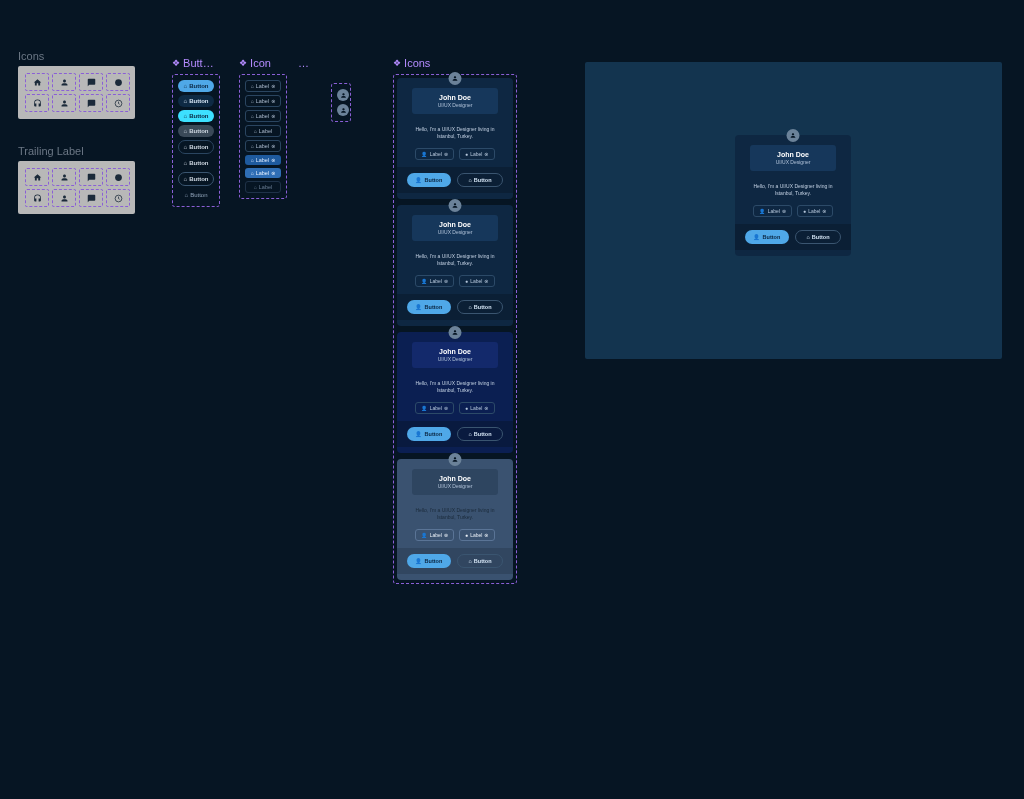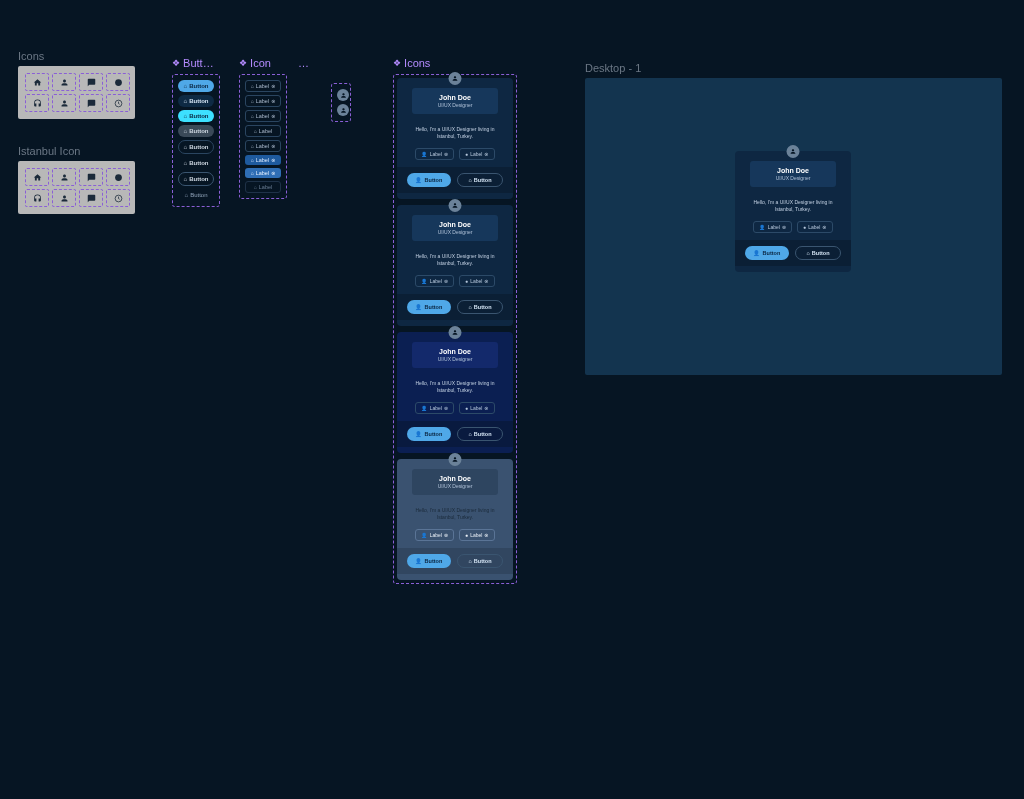--- a/index.html
+++ b/index.html
@@ -312,21 +312,21 @@
     <div class="icon-cell">
         <svg width="9" height="9" viewBox="0 0 24 24" fill="none" stroke="currentColor" stroke-width="2">
           <circle cx="12" cy="12" r="9"></circle>
           <path d="M12 7v5l3 2"></path>
         </svg>
       </div>
   </div>
 </div>
 
 <div class="trailing-panel">
-  <div class="section-label">Istanbul Icon</div>
+  <div class="section-label">Trailing Label</div>
   <div class="icons-box">
     <div class="icon-cell">
         <svg width="9" height="9" viewBox="0 0 24 24" fill="currentColor">
           <path d="M10 20v-6h4v6h5v-8h3L12 3 2 12h3v8z"></path>
         </svg>
       </div>
     <div class="icon-cell">
         <svg width="9" height="9" viewBox="0 0 24 24" fill="currentColor">
           <path d="M12 12c2.2 0 4-1.8 4-4s-1.8-4-4-4-4 1.8-4 4 1.8 4 4 4zm0 2c-2.7 0-8 1.3-8 4v2h16v-2c0-2.7-5.3-4-8-4z"></path>
         </svg>
@@ -613,21 +613,20 @@
             <span>⌂</span>
             <span>Button</span>
           </div>
       </div>
     </div>
 
   </div>
 </div>
 
 <div class="desktop-frame">
-  <div class="desktop-label">Desktop - 1</div>
   <div class="desktop-box">
     <div class="desk-card card card-d1">
       <div class="card-avatar">
           <svg width="7" height="7" viewBox="0 0 24 24" fill="currentColor">
             <path d="M12 12c2.2 0 4-1.8 4-4s-1.8-4-4-4-4 1.8-4 4 1.8 4 4 4zm0 2c-2.7 0-8 1.3-8 4v2h16v-2c0-2.7-5.3-4-8-4z"></path>
           </svg>
         </div>
       <div class="card-header hd1">
         <div class="card-name">John Doe</div>
         <div class="card-role">UI/UX Designer</div>

